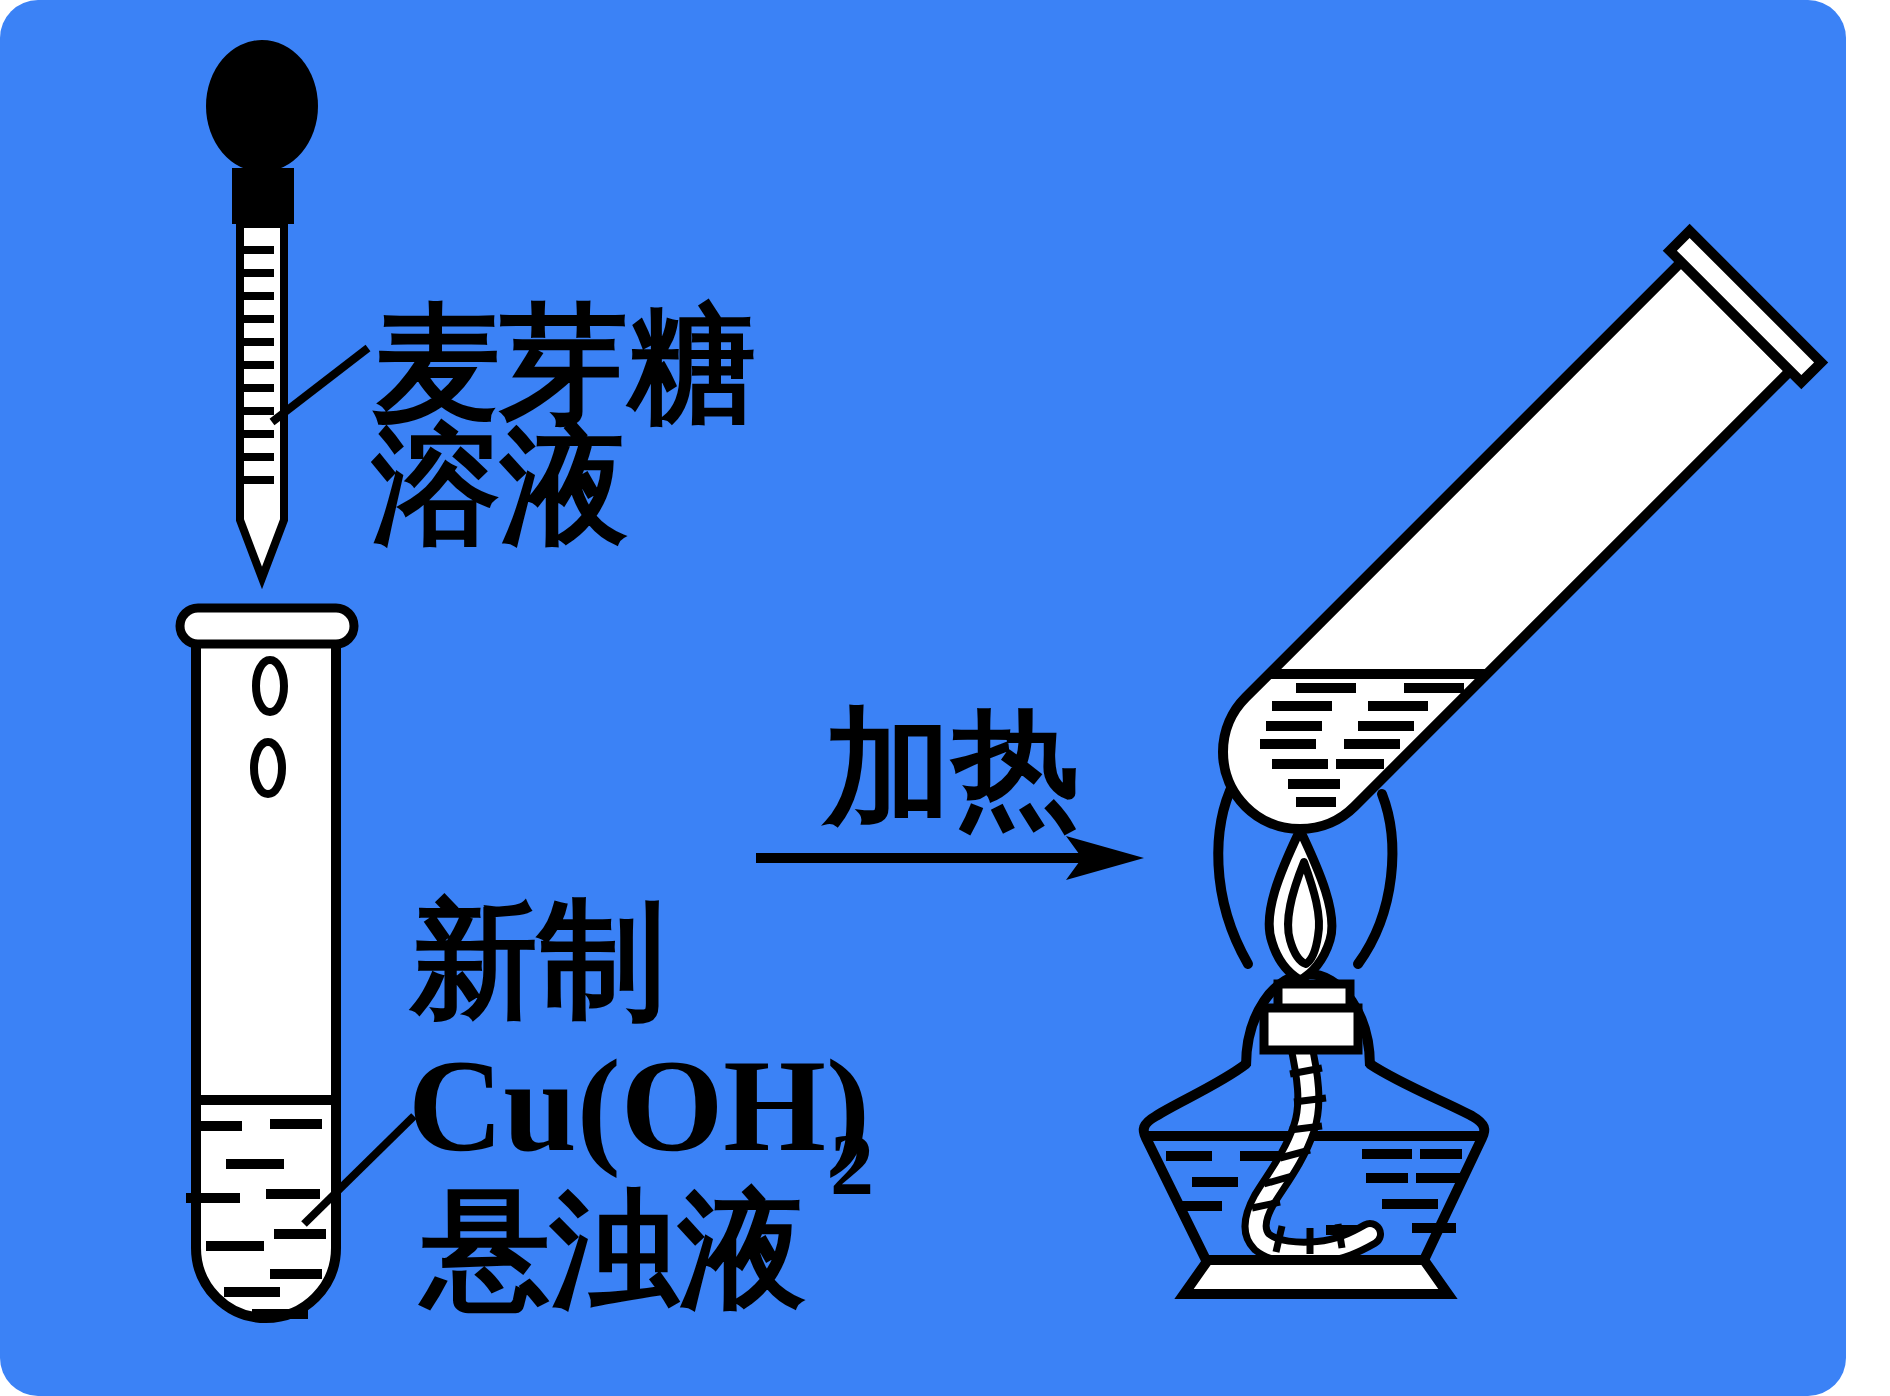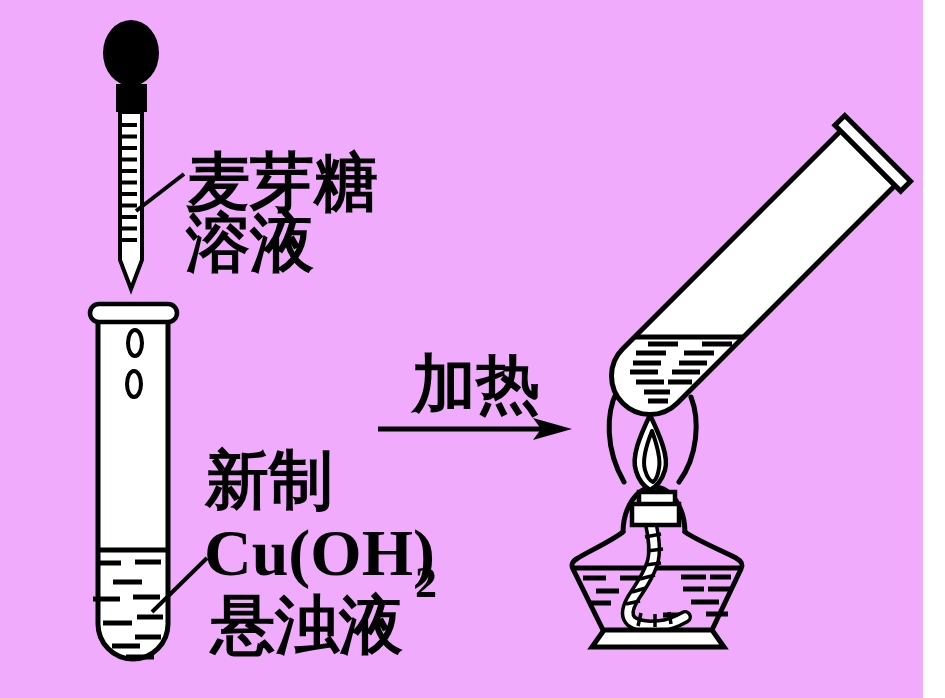--- a/index.html
+++ b/index.html
@@ -1,21 +1,22 @@
 <!DOCTYPE html>
 <html><head>
 <meta charset="utf-8">
 <style>
   html, body { margin: 0; padding: 0; background: #ffffff; }
   .stage {
     position: relative;
     width: 923px; height: 698px;
-    background: #f0abfc;
+    background: #3b82f6;
     overflow: hidden;
     font-family: "Liberation Serif", "DejaVu Serif", serif;
+    border-radius: 19px;
   }
   svg { display: block; }
   text {
     font-family: "Liberation Serif", "DejaVu Serif", serif;
     font-weight: bold;
     fill: #000000;
   }
   .cjk  { font-size: 64px; }
   .latin{ font-size: 66px; }
   .sub  { font-size: 44px; }

